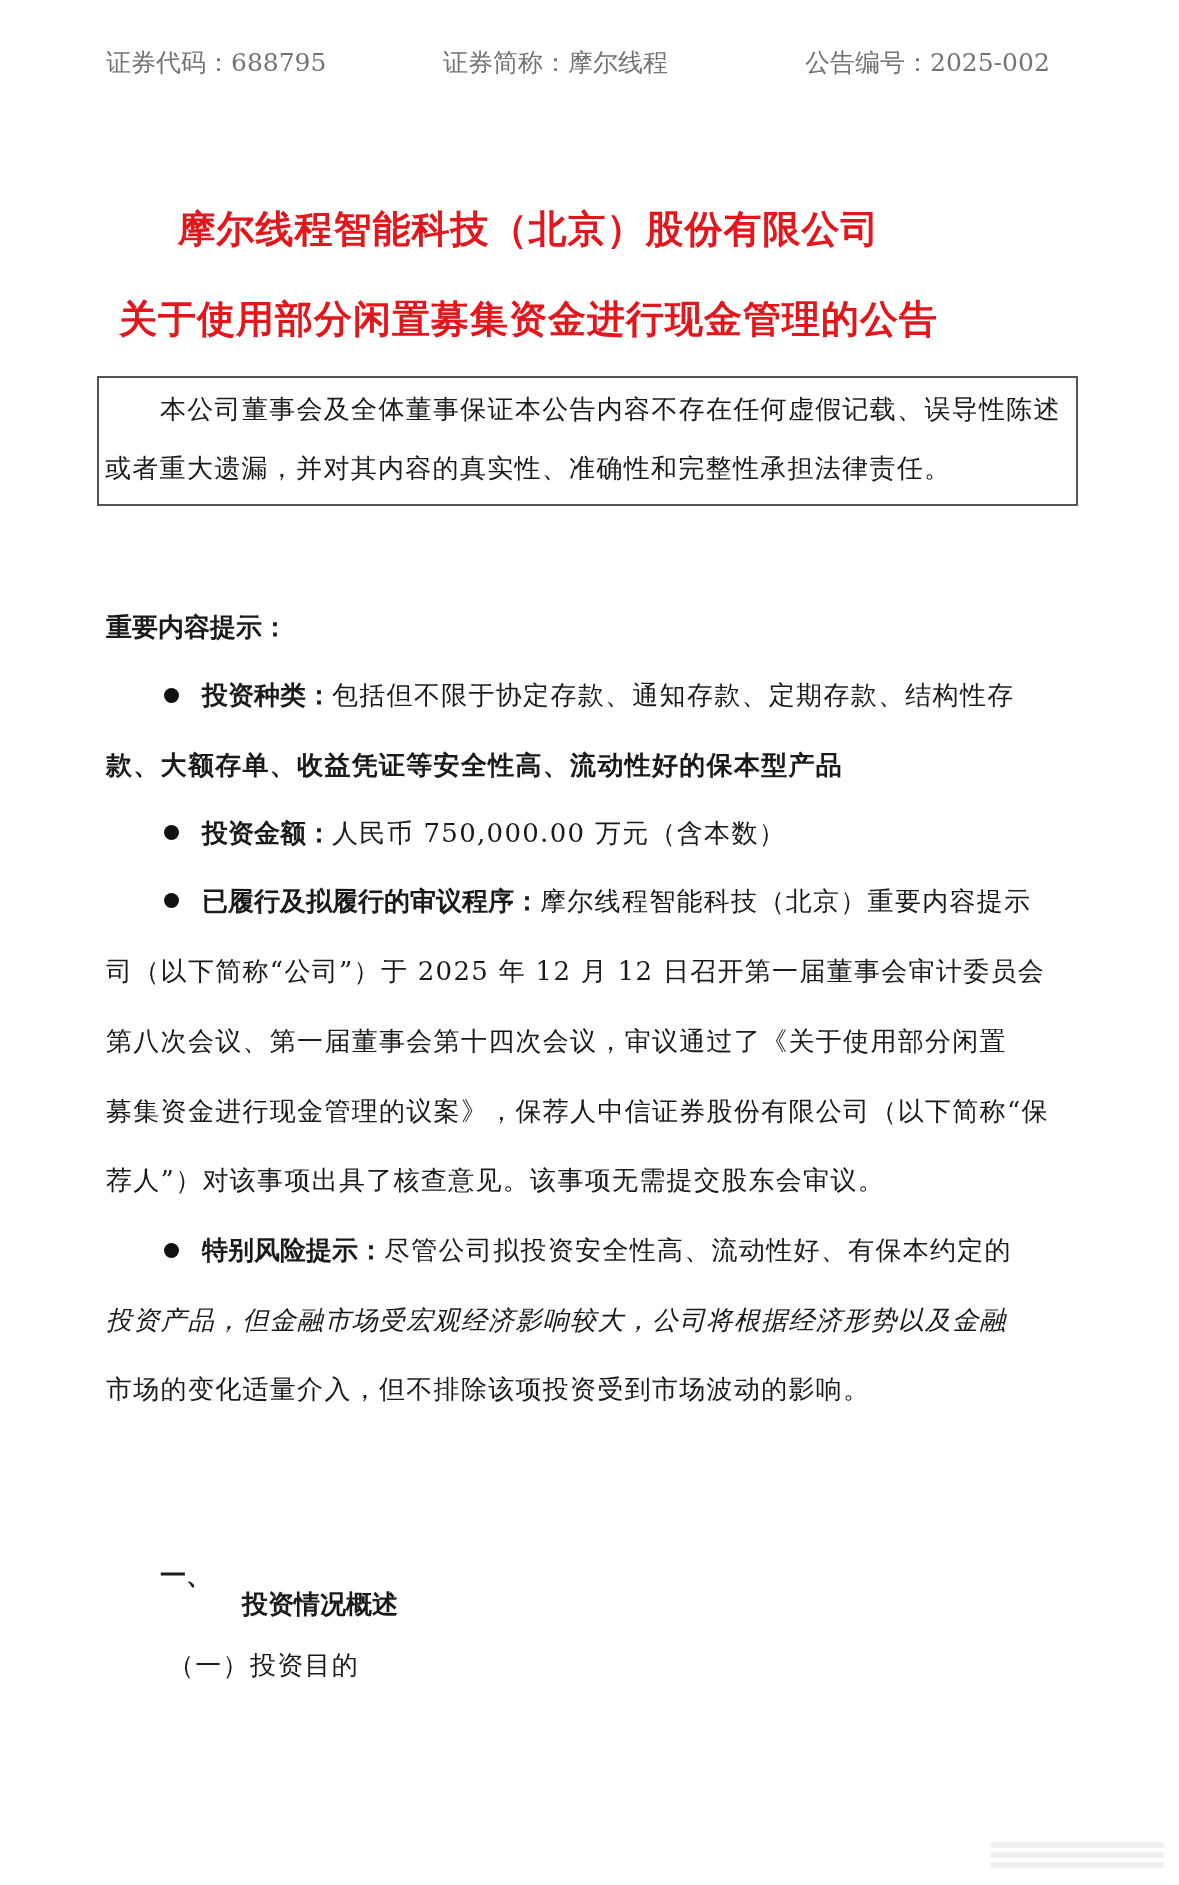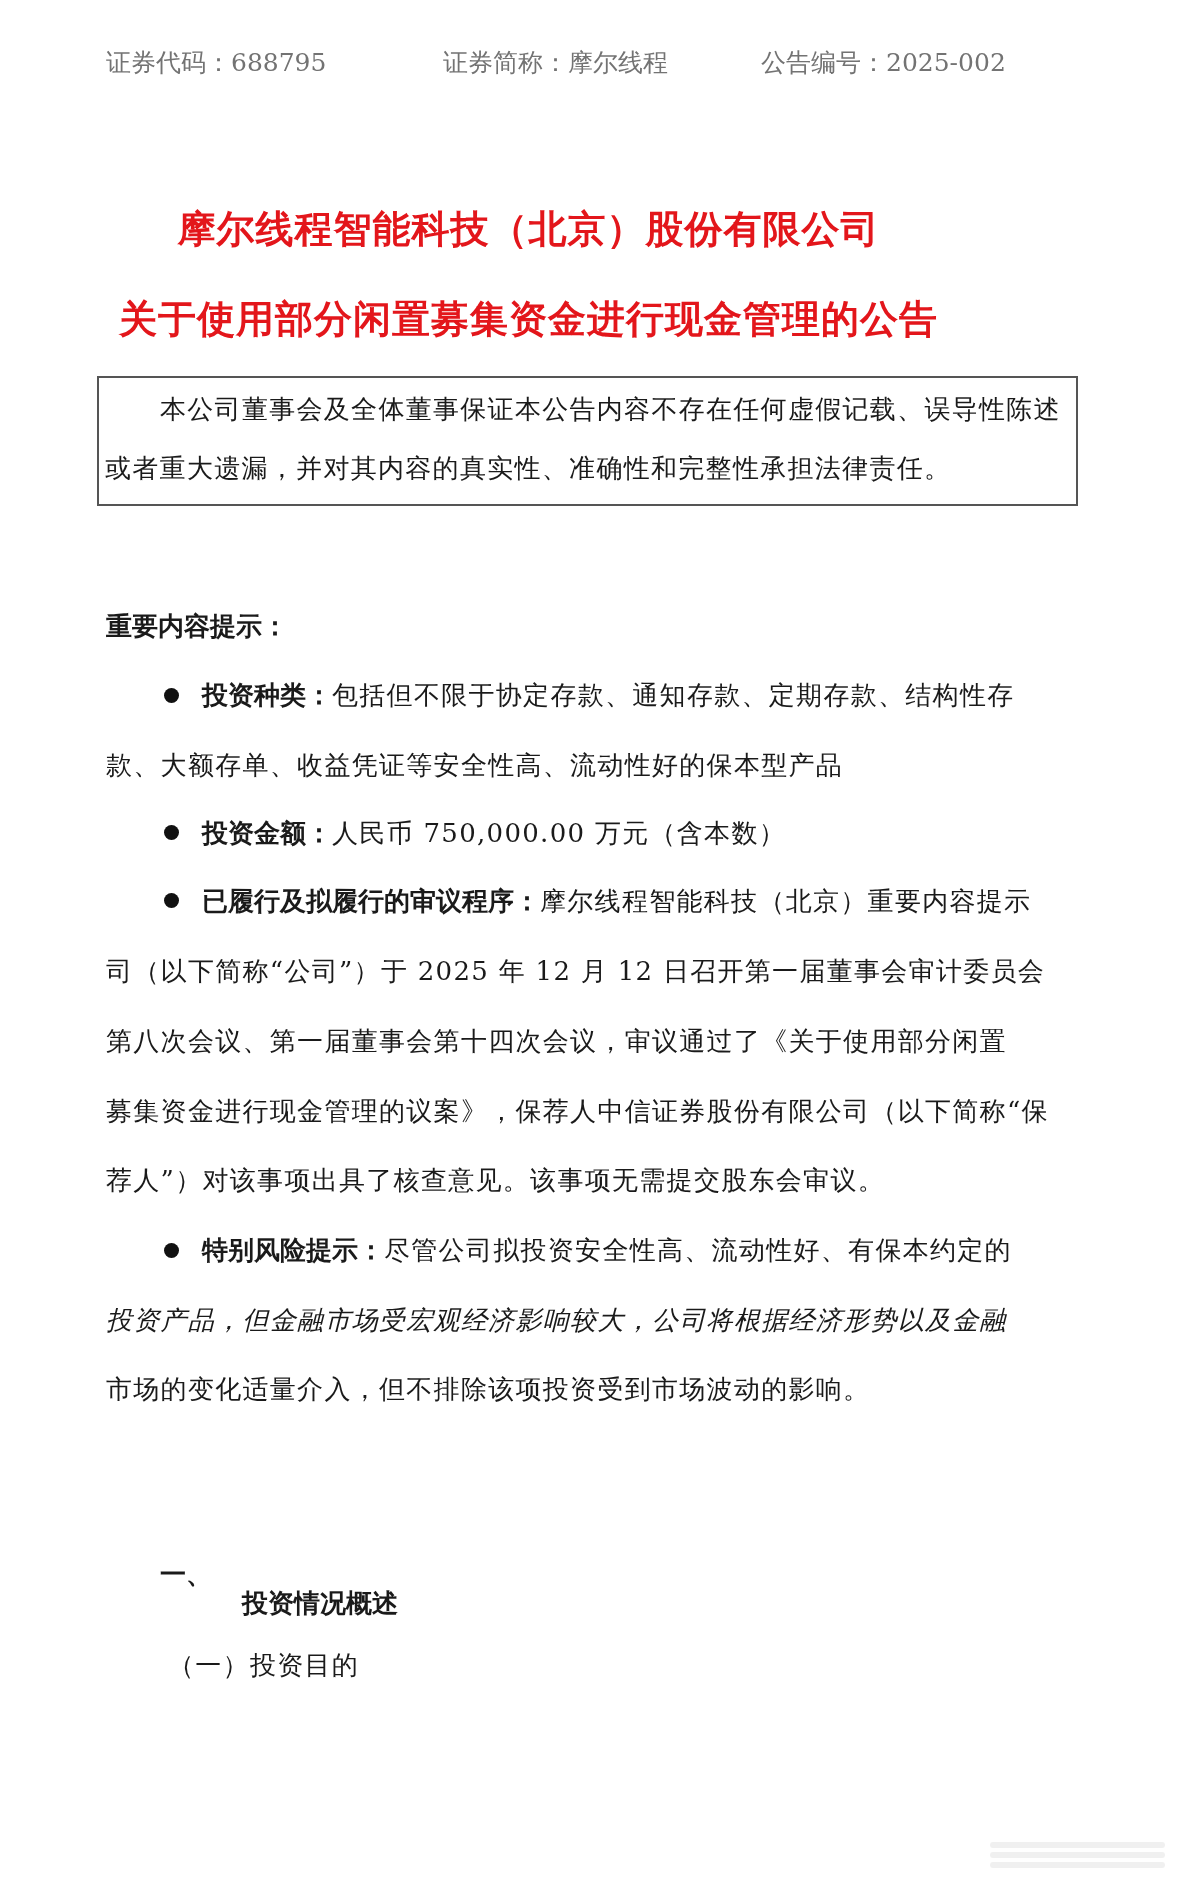--- a/index.html
+++ b/index.html
@@ -5,46 +5,46 @@
   html, body { margin: 0; padding: 0; background: #ffffff; }
   body { width: 1179px; height: 1885px; position: relative; overflow: hidden;
          font-family: "DejaVu Serif", "Liberation Serif", serif; color: #1a1a1a; }
   .abs { position: absolute; white-space: nowrap; line-height: 1; }
   .hdr { font-size: 25px; top: 50px; color: #737373; }
   .title { font-family: "DejaVu Sans", "Liberation Sans", sans-serif; font-weight: bold;
            color: #e3161b; font-size: 38px; letter-spacing: 1px; left: 0; width: 1057px; text-align: center; }
   .box { position: absolute; left: 97px; top: 376px; width: 981px; height: 130px;
          border: 2px solid #555; box-sizing: border-box; }
   .body { font-size: 26px; letter-spacing: 1.3px; }
-  .bold { font-family: Liberation Serif, serif; font-weight: bold; }
+  .bold { font-family: Liberation Sans, sans-serif; font-weight: bold; }
   .bullet { position: absolute; width: 15px; height: 15px; border-radius: 50%; background: #111; }
   .watermark { position: absolute; left: 950px; top: 1838px; width: 215px; height: 36px; opacity: 0.12; }
   .watermark div { height: 6px; background: #888; margin: 4px 0 0 40px; border-radius: 3px; }
 </style>
 </head>
 <body>
 
 <div class="abs hdr" style="left:106px;">证券代码：688795</div>
 <div class="abs hdr" style="left:443px;">证券简称：摩尔线程</div>
-<div class="abs hdr" style="left:761px;">公告编号：2025-002</div>
+<div class="abs hdr" style="left:805px;">公告编号：2025-002</div>
 
 <div class="abs title" style="top:210px;">摩尔线程智能科技（北京）股份有限公司</div>
 <div class="abs title" style="top:300px;">关于使用部分闲置募集资金进行现金管理的公告</div>
 
 <div class="box"></div>
 <div class="abs body" style="left:160px; top:396px;">本公司董事会及全体董事保证本公告内容不存在任何虚假记载、误导性陈述</div>
 <div class="abs body" style="left:105px; top:455px;">或者重大遗漏，并对其内容的真实性、准确性和完整性承担法律责任。</div>
 
 <div class="abs body bold" style="left:106px; top:614px; letter-spacing:0;">重要内容提示：</div>
 
 <span class="bullet" style="left:164px; top:688px;"></span>
 <div class="abs body" style="left:202px; top:682px;">
   <span class="bold" style="letter-spacing:0;">投资种类：</span><span>包括但不限于协定存款、通知存款、定期存款、结构性存</span>
 </div>
-<div class="abs body" style="left:106px; top:752px;">款、大额存单、收益凭证等安全性高、流动性好的保本型产品</div>
+<div class="abs body" style="left:106px; top:752px;font-weight:bold;">款、大额存单、收益凭证等安全性高、流动性好的保本型产品</div>
 
 <span class="bullet" style="left:164px; top:825px;"></span>
 <div class="abs body" style="left:202px; top:820px;">
   <span class="bold" style="letter-spacing:0;">投资金额：</span><span>人民币 750,000.00 万元（含本数）</span>
 </div>
 
 <span class="bullet" style="left:164px; top:893px;"></span>
 <div class="abs body" style="left:202px; top:888px;">
   <span class="bold" style="letter-spacing:0;">已履行及拟履行的审议程序：</span><span>摩尔线程智能科技（北京）重要内容提示</span>
 </div>

